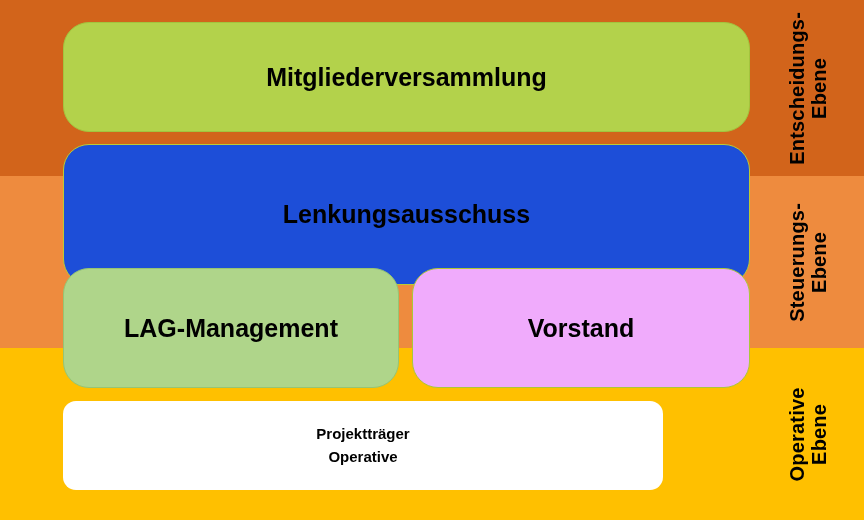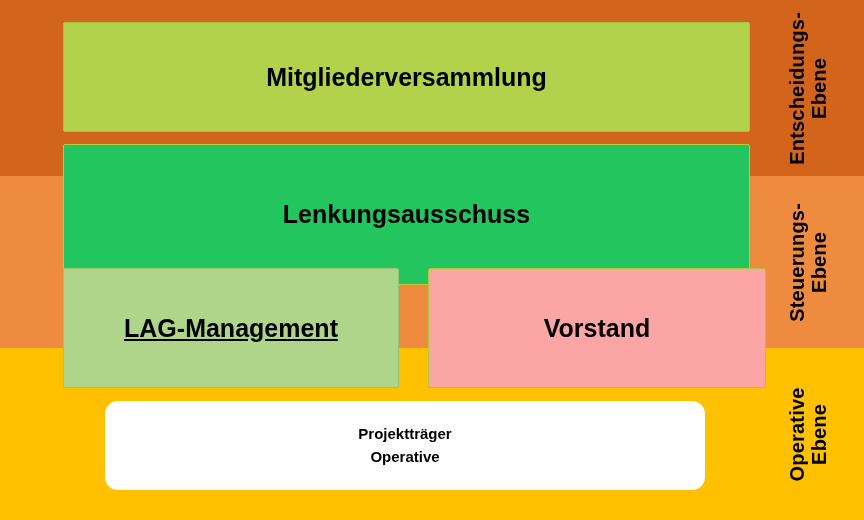--- a/index.html
+++ b/index.html
@@ -44,63 +44,61 @@
     font-size: 20px;
     line-height: 1.12;
     color: #000000;
     letter-spacing: 0.2px;
   }
   .level-label span { display: block; }
 
   
   .org-box {
     position: absolute;
-    border-radius: 2px;
+    border-radius: 26px;
     display: flex;
     align-items: center;
     justify-content: center;
     text-align: center;
     font-weight: bold;
     color: #000000;
     box-sizing: border-box;
   }
   .box-mitglieder {
     left: 63px; top: 22px; width: 687px; height: 110px;
     background: #B3D24B;
     border: 1.5px solid #A2C43E;
     font-size: 25px;
   }
   .box-lenkung {
     left: 63px; top: 144px; width: 687px; height: 141px;
-    background: #22c55e;
+    background: #1d4ed8;
     border: 1.5px solid #BBCB35;
     font-size: 25px;
   }
   .box-lag {
     left: 63px; top: 268px; width: 336px; height: 120px;
     background: #AFD58A;
     border: 1.5px solid #96C573;
     font-size: 25px;
-    text-decoration: underline;
   }
   .box-vorstand {
-    left: 428px; top: 268px; width: 338px; height: 120px;
-    background: #fca5a5;
+    left: 412px; top: 268px; width: 338px; height: 120px;
+    background: #f0abfc;
     border: 1.5px solid #ABC838;
     font-size: 25px;
   }
   .box-operative {
     left: 63px; top: 401px; width: 600px; height: 89px;
     background: #FFFFFF;
     border: none;
     border-radius: 13px;
     font-size: 15px;
     line-height: 1.5;
     flex-direction: column;
-    margin-left: 42px;
   }
   .box-operative span { display: block; }
 </style>
 </head>
 <body>
 
 <div id="canvas">
 
   <div class="band band-1"></div>
   <div class="band band-2"></div>

